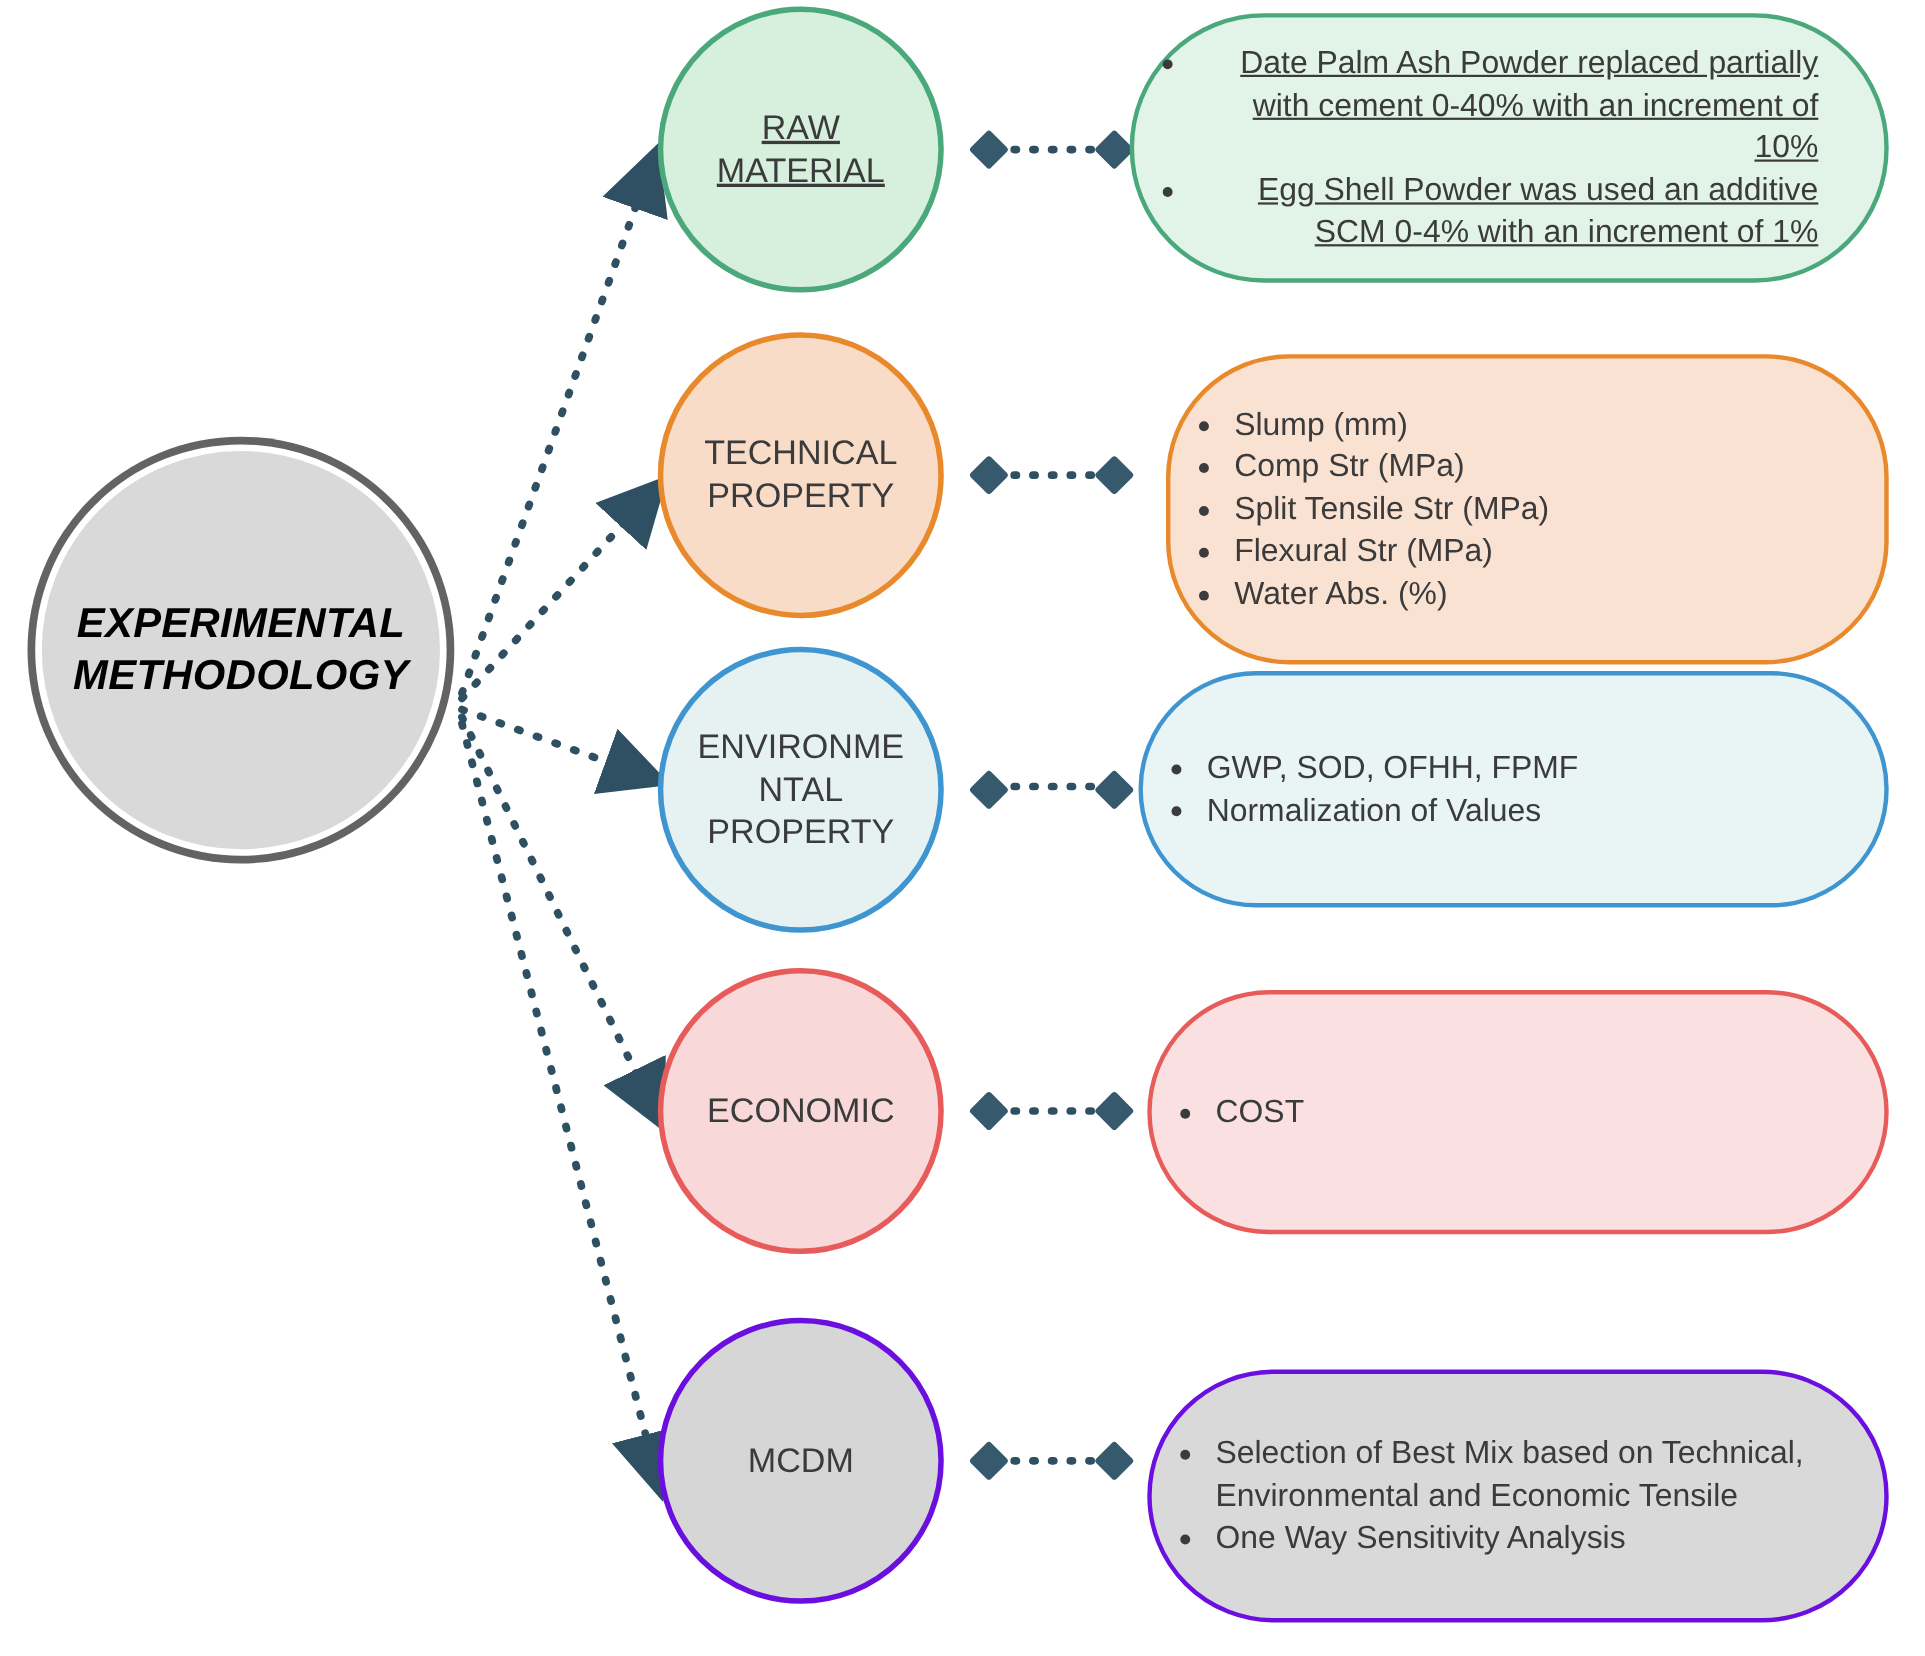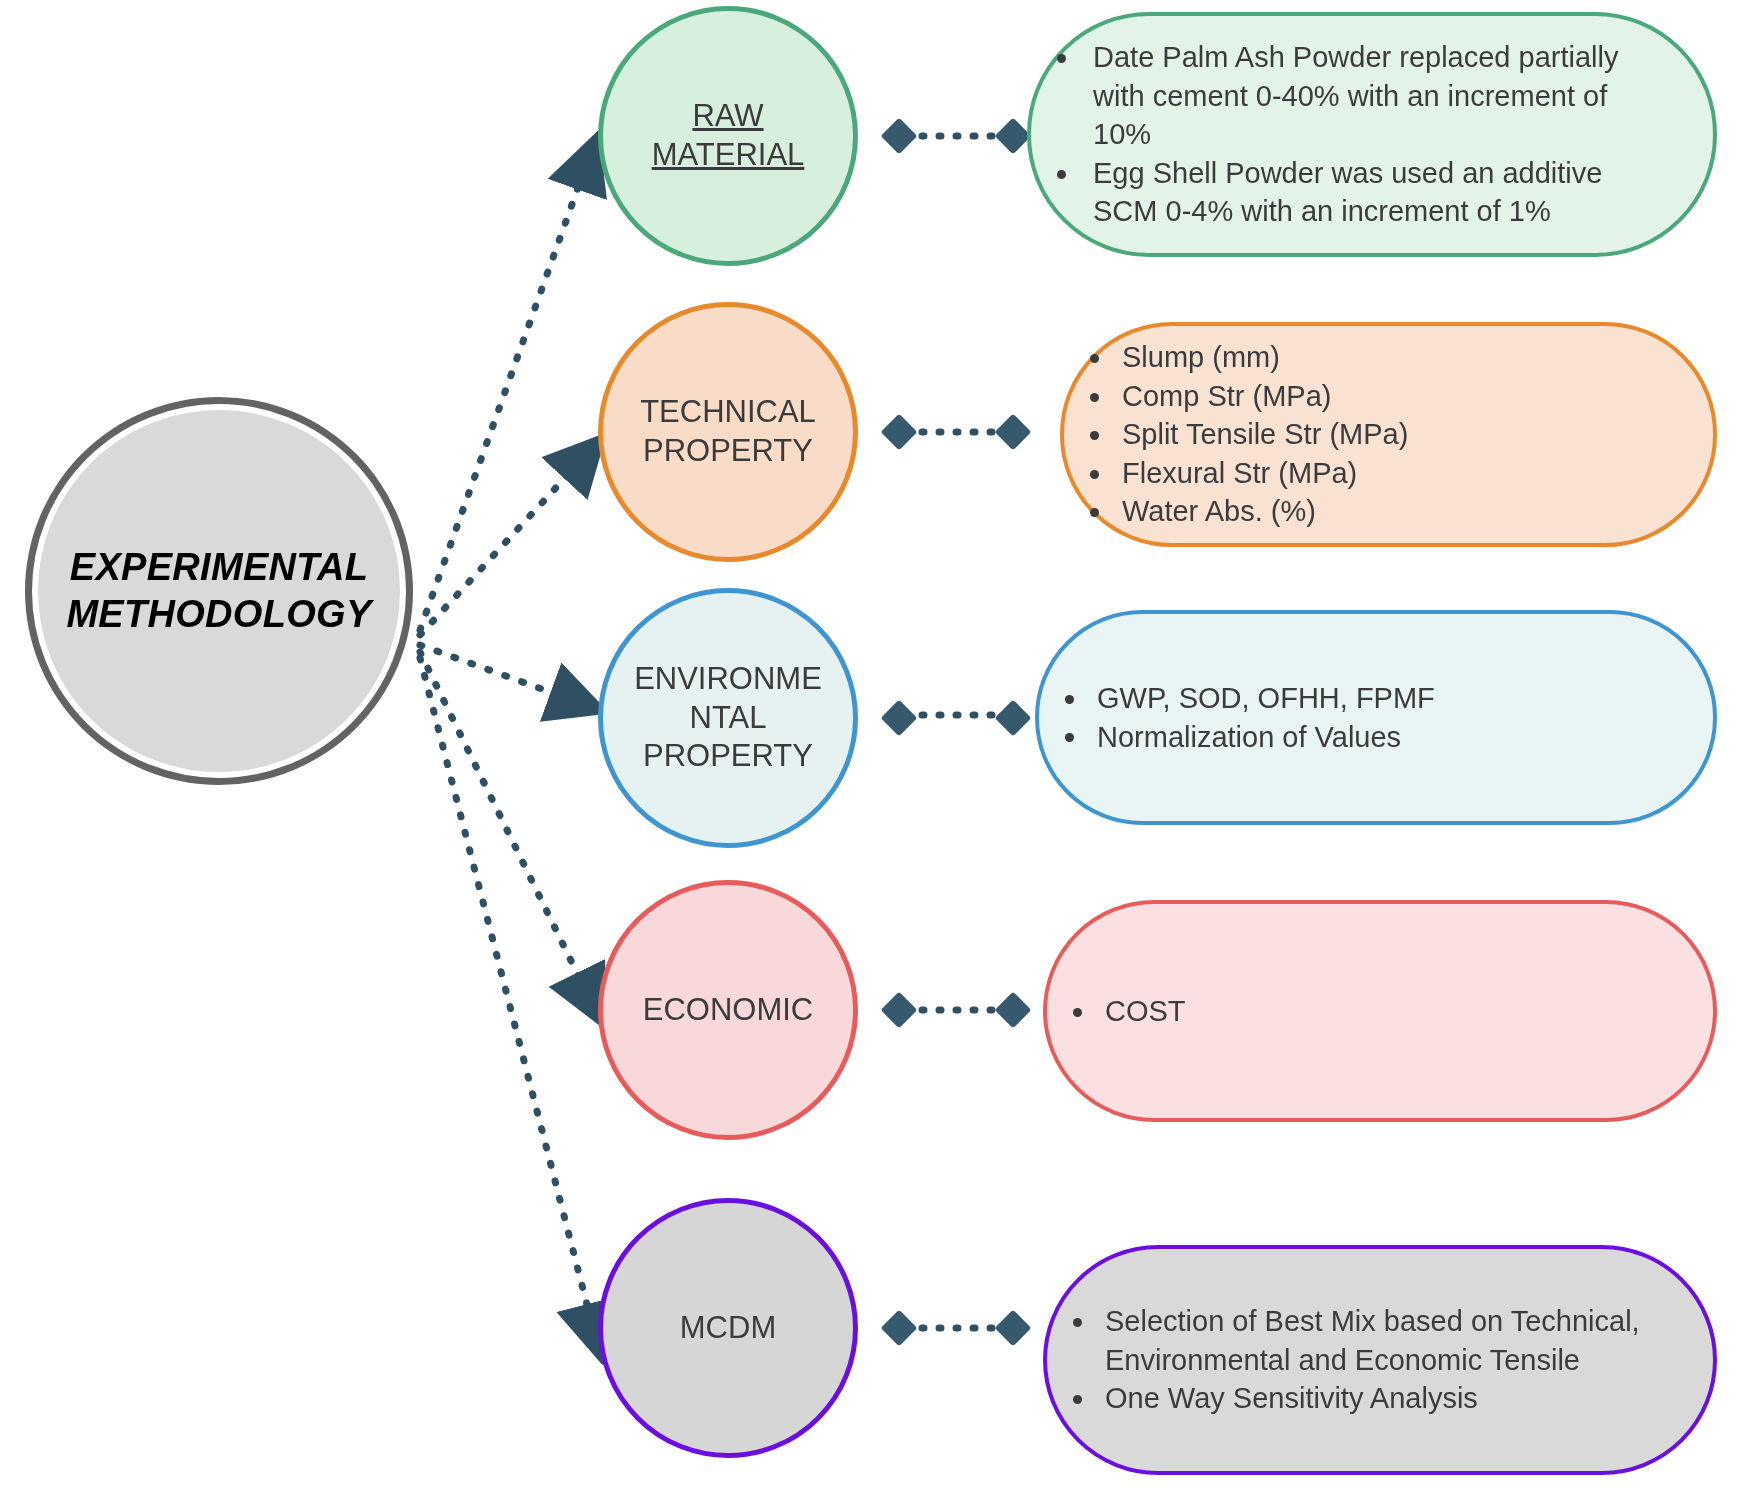--- a/index.html
+++ b/index.html
@@ -18,21 +18,21 @@
   .circle{position:absolute;border-radius:50%;display:flex;align-items:center;
           justify-content:center;text-align:center;box-sizing:border-box;}
   .circle span{font-size:31px;line-height:1.25;color:#3b3b3b;padding:0 14px;}
 
   
   .box{position:absolute;box-sizing:border-box;display:flex;align-items:center;}
   .box ul{margin:0;padding:0 40px 0 56px;list-style:none;width:100%;}
   .box li{position:relative;font-size:29px;line-height:1.33;color:#3b3b3b;padding-left:2px;}
   .box li::before{content:"";position:absolute;left:-30px;top:.55em;width:9px;height:9px;
                   border-radius:50%;background:#3b3b3b;}
-  .box.center ul{text-align:left;padding:0 60px 0 60px;}
+  .box.center ul{text-align:right;padding:0 60px 0 60px;text-decoration:underline;}
   .box.center li::before{left:-34px;}
 
   .diamond{position:absolute;width:26px;height:26px;background:#36596e;
            transform:rotate(45deg);border-radius:3px;}
 </style>
 </head>
 <body>
 
 <div id="canvas">
 
@@ -81,21 +81,21 @@
   </div>
 
   <div class="circle" style="left:598px;top:302px;width:260px;height:260px;background:#f9dcc8;border:5px solid #e8892b;">
     <span>
       <span>TECHNICAL</span><br>
       <span>PROPERTY</span>
     </span>
   </div>
   <div class="diamond" style="left:886px;top:419px;"></div>
   <div class="diamond" style="left:1000px;top:419px;"></div>
-  <div class="box" style="left:1060px;top:322px;width:657px;height:225px;background:#fae2d3;border:4px solid #e8892b;border-radius:112px;">
+  <div class="box" style="left:1060px;top:322px;width:657px;height:282px;background:#fae2d3;border:4px solid #e8892b;border-radius:112px;">
     <ul>
       <li>Slump (mm)</li>
       <li>Comp Str (MPa)</li>
       <li>Split Tensile Str (MPa)</li>
       <li>Flexural Str (MPa)</li>
       <li>Water Abs. (%)</li>
     </ul>
   </div>
 
   <div class="circle" style="left:598px;top:588px;width:260px;height:260px;background:#e6f2f2;border:5px solid #3f95d0;">

